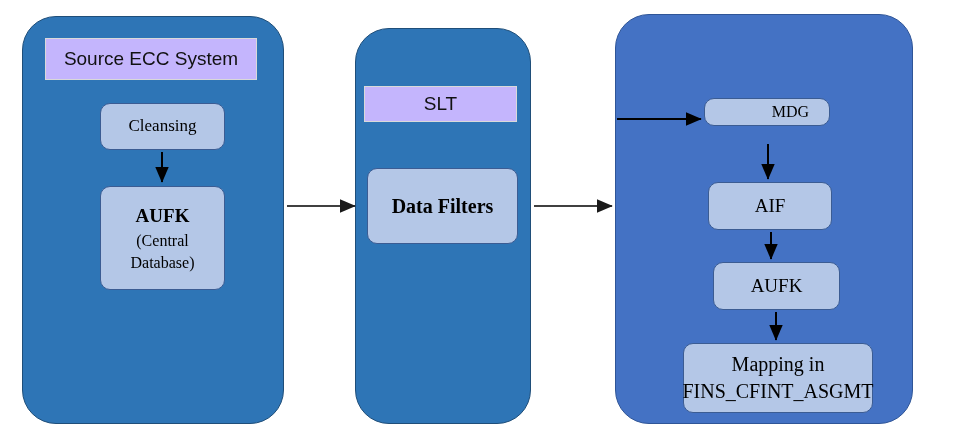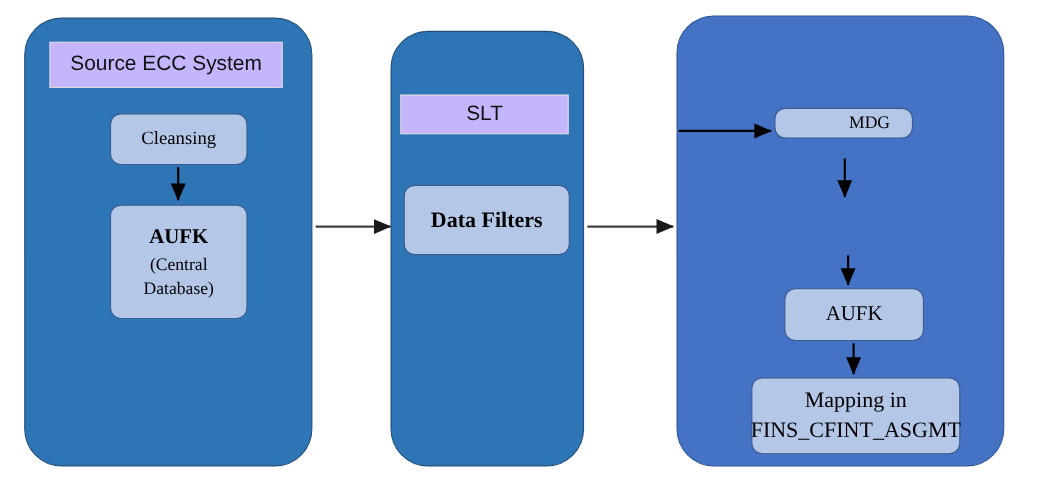--- a/index.html
+++ b/index.html
@@ -57,21 +57,21 @@
     text-align: center;
     line-height: 1.35;
     font-family: Liberation Serif, serif;
   }
   .node .ln { display: block; white-space: nowrap; }
   .node .strong { font-weight: bold; }
 
   .n-cleansing { left: 100px; top: 103px; width: 125px; height: 47px; font-size: 17px; }
   .n-aufk-src  { left: 100px; top: 186px; width: 125px; height: 104px; font-size: 16px; }
   .n-aufk-src .ln.strong { font-size: 19px; margin-bottom: 2px; }
-  .n-datafilters { left: 367px; top: 168px; width: 151px; height: 64px; font-size: 20px; }
+  .n-datafilters { left: 367px; top: 168px; width: 151px; height: 76px; font-size: 20px; }
   .n-mdg  { left: 704px; top: 98px;  width: 126px; height: 28px; font-size: 16px; padding-left: 47px; }
   .n-aif  { left: 708px; top: 182px; width: 124px; height: 48px; font-size: 19px; }
   .n-aufk-cfin { left: 713px; top: 262px; width: 127px; height: 48px; font-size: 19px; }
   .n-mapping { left: 683px; top: 343px; width: 190px; height: 70px; font-size: 20px; }
 
   svg.arrows {
     position: absolute;
     left: 0; top: 0;
     width: 954px; height: 444px;
     pointer-events: none;
@@ -101,20 +101,23 @@
   <div class="node n-datafilters">
     <span class="ln strong">Data Filters</span>
   </div>
 
   <div class="panel cfin"></div>
 
   <div class="node n-mdg">
     <span class="ln">MDG</span>
   </div>
 
+  <div class="node n-aif">
+    <span class="ln">AIF</span>
+  </div>
 
   <div class="node n-aufk-cfin">
     <span class="ln">AUFK</span>
   </div>
 
   <div class="node n-mapping">
     <span class="ln">Mapping in</span>
     <span class="ln">FINS_CFINT_ASGMT</span>
   </div>
 

